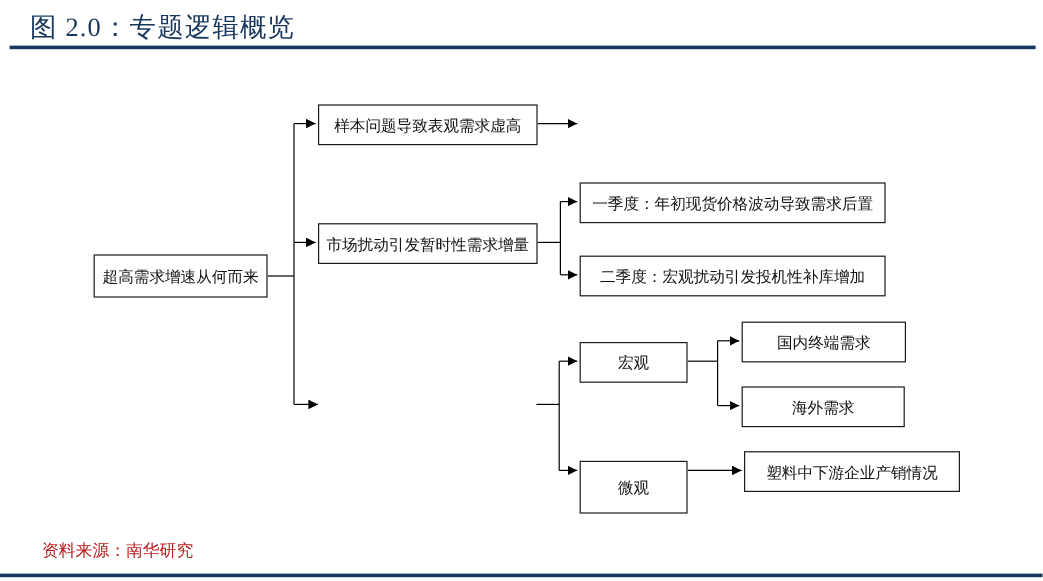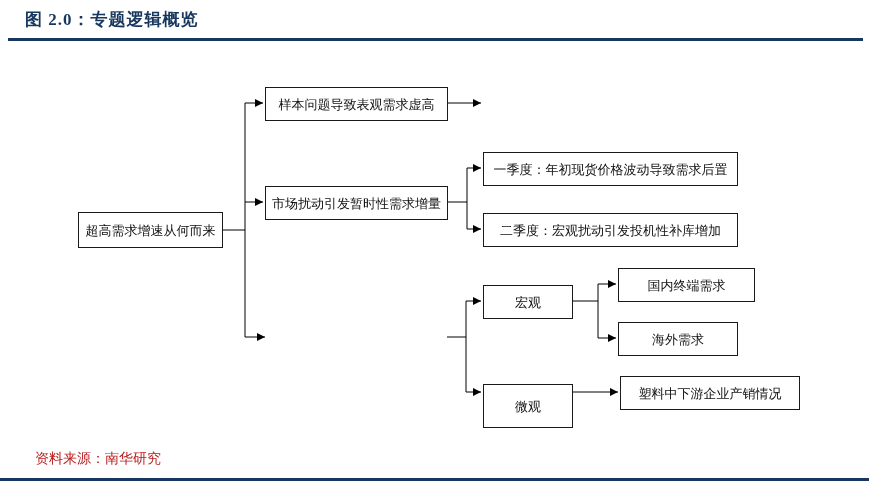--- a/index.html
+++ b/index.html
@@ -10,21 +10,21 @@
     --color-text:#111111;
   }
   html,body{margin:0;padding:0;background:#ffffff;}
   .page{
     position:relative;width:869px;height:484px;background:#ffffff;
     font-family:"Liberation Sans",sans-serif;overflow:hidden;
   }
   .title{
     position:absolute;left:25px;top:8px;
     font-family:"Liberation Serif","DejaVu Serif",serif;
-    font-weight:bold;font-size:17px;color:var(--color-accent);
+    font-weight:normal;font-size:22px;color:var(--color-accent);
     letter-spacing:1px;white-space:nowrap;
   }
   .rule{position:absolute;background:var(--color-accent);height:3px;}
   .rule.top{left:8px;right:6px;top:38px;}
   .rule.bottom{left:0;right:0;top:478px;}
   .connectors{position:absolute;left:0;top:0;}
   .connectors line{stroke:var(--color-line);stroke-width:1;}
   .connectors .arrowhead{fill:var(--color-line);}
   .node{
     position:absolute;box-sizing:border-box;
@@ -99,20 +99,20 @@
 
   <div class="node" style="left:483px;top:152px;width:255px;height:32px">一季度：年初现货价格波动导致需求后置</div>
 
 
   <div class="node" style="left:483px;top:285px;width:90px;height:32px">宏观</div>
 
   <div class="node" style="left:483px;top:384px;width:90px;height:44px">微观</div>
 
   <div class="node" style="left:618px;top:268px;width:137px;height:32px">国内终端需求</div>
 
-  <div class="node" style="left:618px;top:322px;width:120px;height:32px">海外需求</div>
+  <div class="node" style="left:618px;top:322px;width:136px;height:32px">海外需求</div>
 
   <div class="node" style="left:620px;top:376px;width:180px;height:33px">塑料中下游企业产销情况</div>
 
   <div class="source">资料来源：南华研究</div>
   <div class="rule bottom"></div>
 
 </div>
 
 </body></html>

